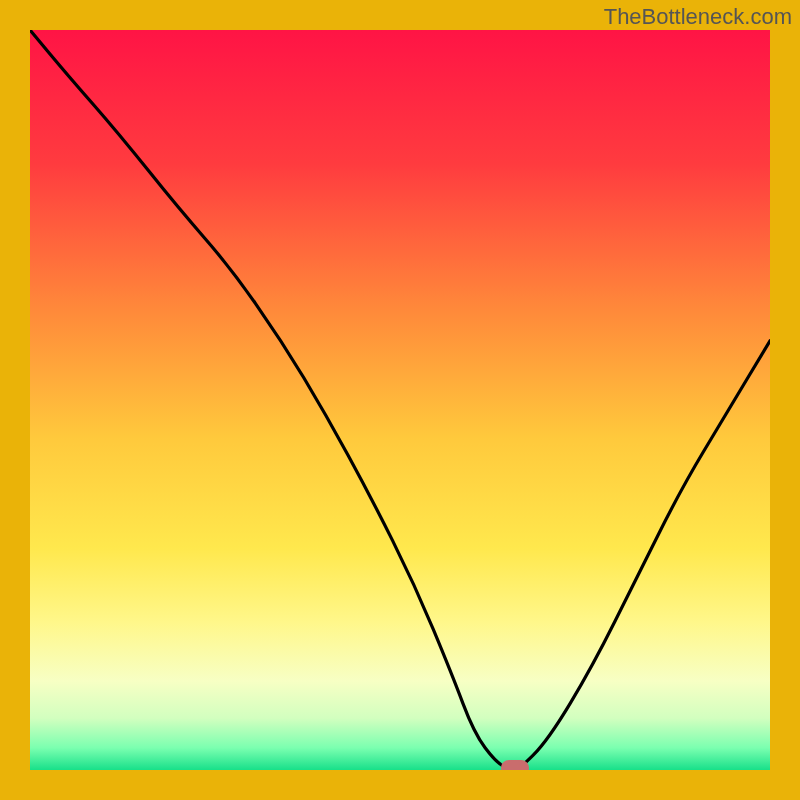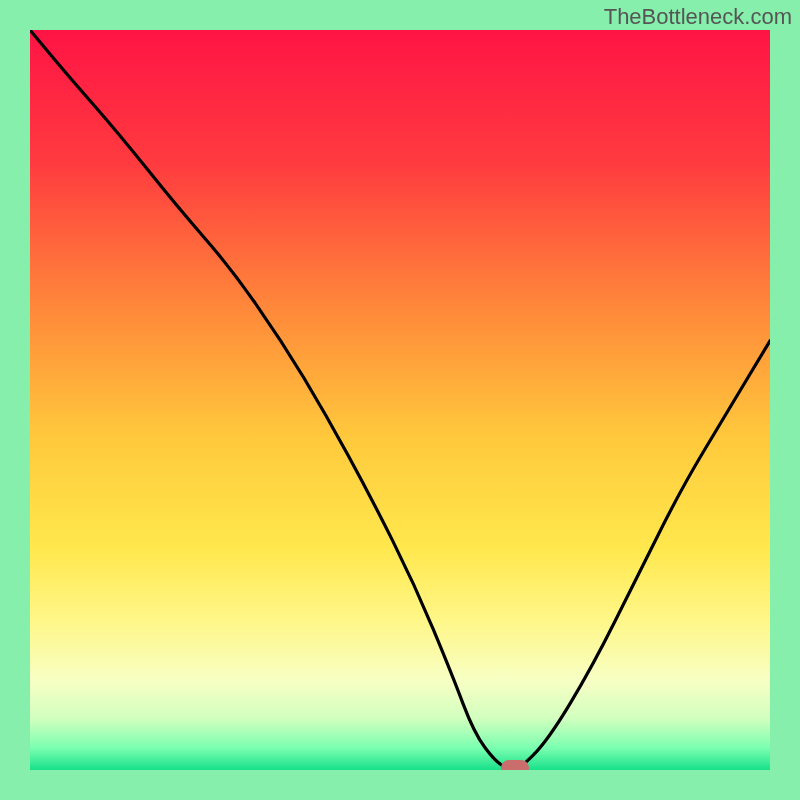--- a/index.html
+++ b/index.html
@@ -8,21 +8,21 @@
     width: 800px;
     height: 800px;
     background: #000;
     overflow: hidden;
     font-family: Arial, Helvetica, sans-serif;
   }
   .frame {
     position: relative;
     width: 800px;
     height: 800px;
-    background: #86efac;
+    background: #eab308;
   }
   .watermark {
     position: absolute;
     top: 4px;
     right: 8px;
     color: #555;
     font-size: 22px;
     font-weight: 500;
     z-index: 5;
     user-select: none;

